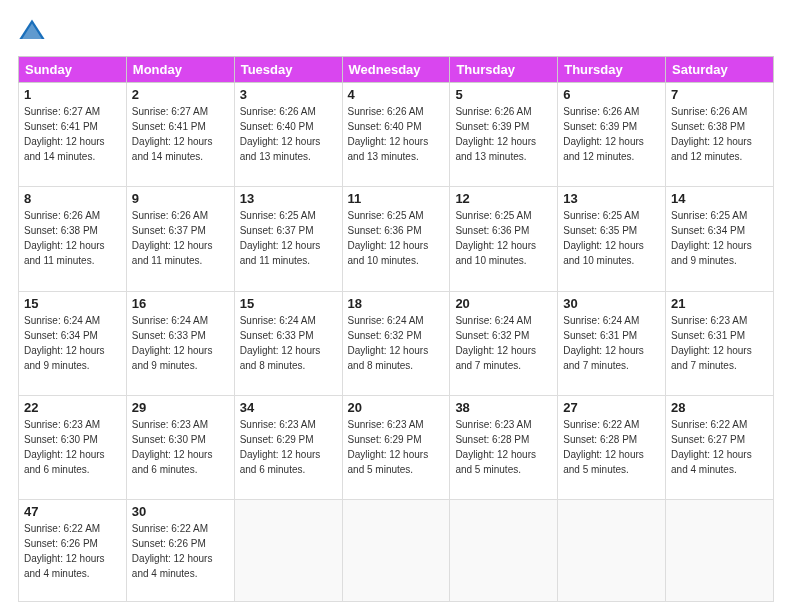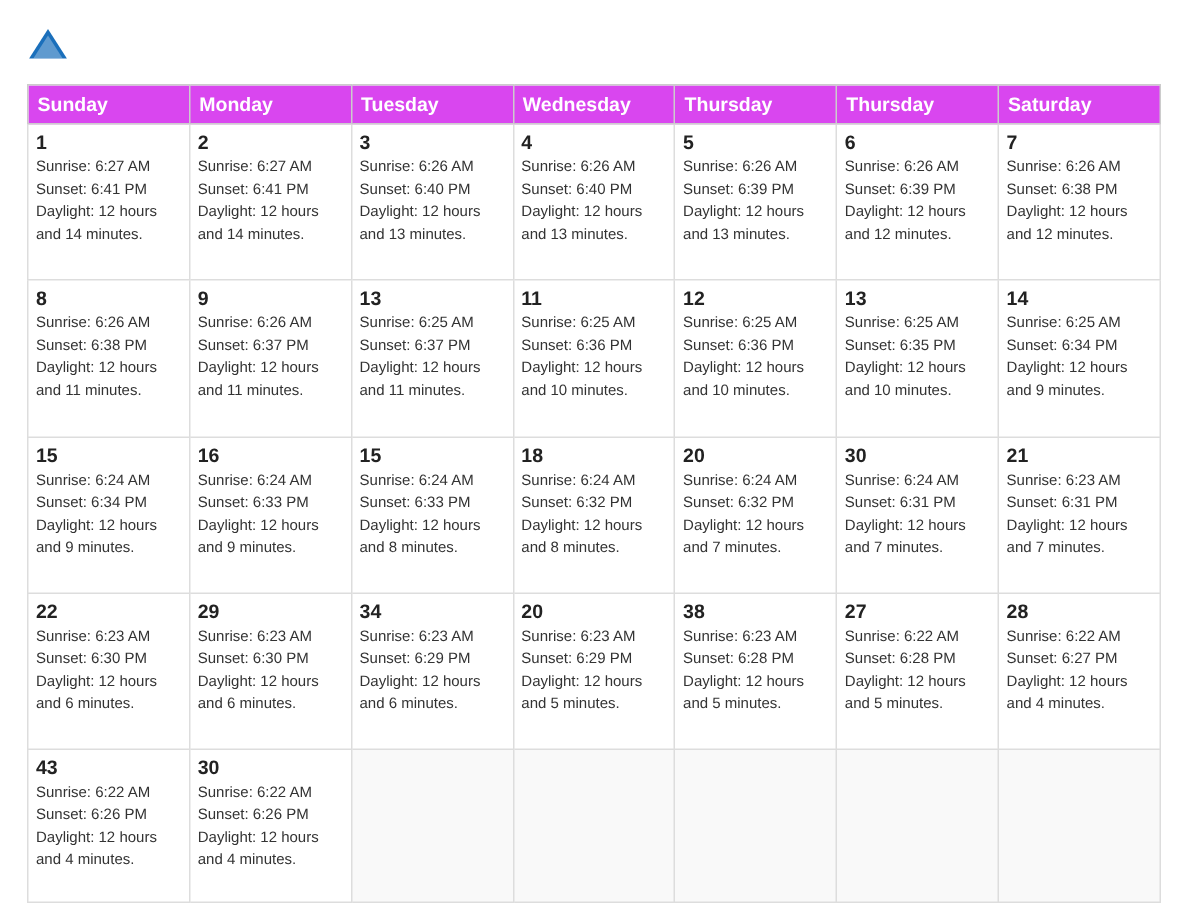--- a/index.html
+++ b/index.html
@@ -254,21 +254,21 @@
           <span class="day-num">27</span>
           <span class="day-info">Sunrise: 6:22 AM<br>Sunset: 6:28 PM<br>Daylight: 12 hours and 5 minutes.</span>
         </td>
           <td>
           <span class="day-num">28</span>
           <span class="day-info">Sunrise: 6:22 AM<br>Sunset: 6:27 PM<br>Daylight: 12 hours and 4 minutes.</span>
         </td>
         </tr>
         <tr class="last-row">
           <td>
-          <span class="day-num">43</span>
+          <span class="day-num">47</span>
           <span class="day-info">Sunrise: 6:22 AM<br>Sunset: 6:26 PM<br>Daylight: 12 hours and 4 minutes.</span>
         </td>
           <td>
           <span class="day-num">30</span>
           <span class="day-info">Sunrise: 6:22 AM<br>Sunset: 6:26 PM<br>Daylight: 12 hours and 4 minutes.</span>
         </td>
           <td class="empty"></td>
           <td class="empty"></td>
           <td class="empty"></td>
           <td class="empty"></td>

